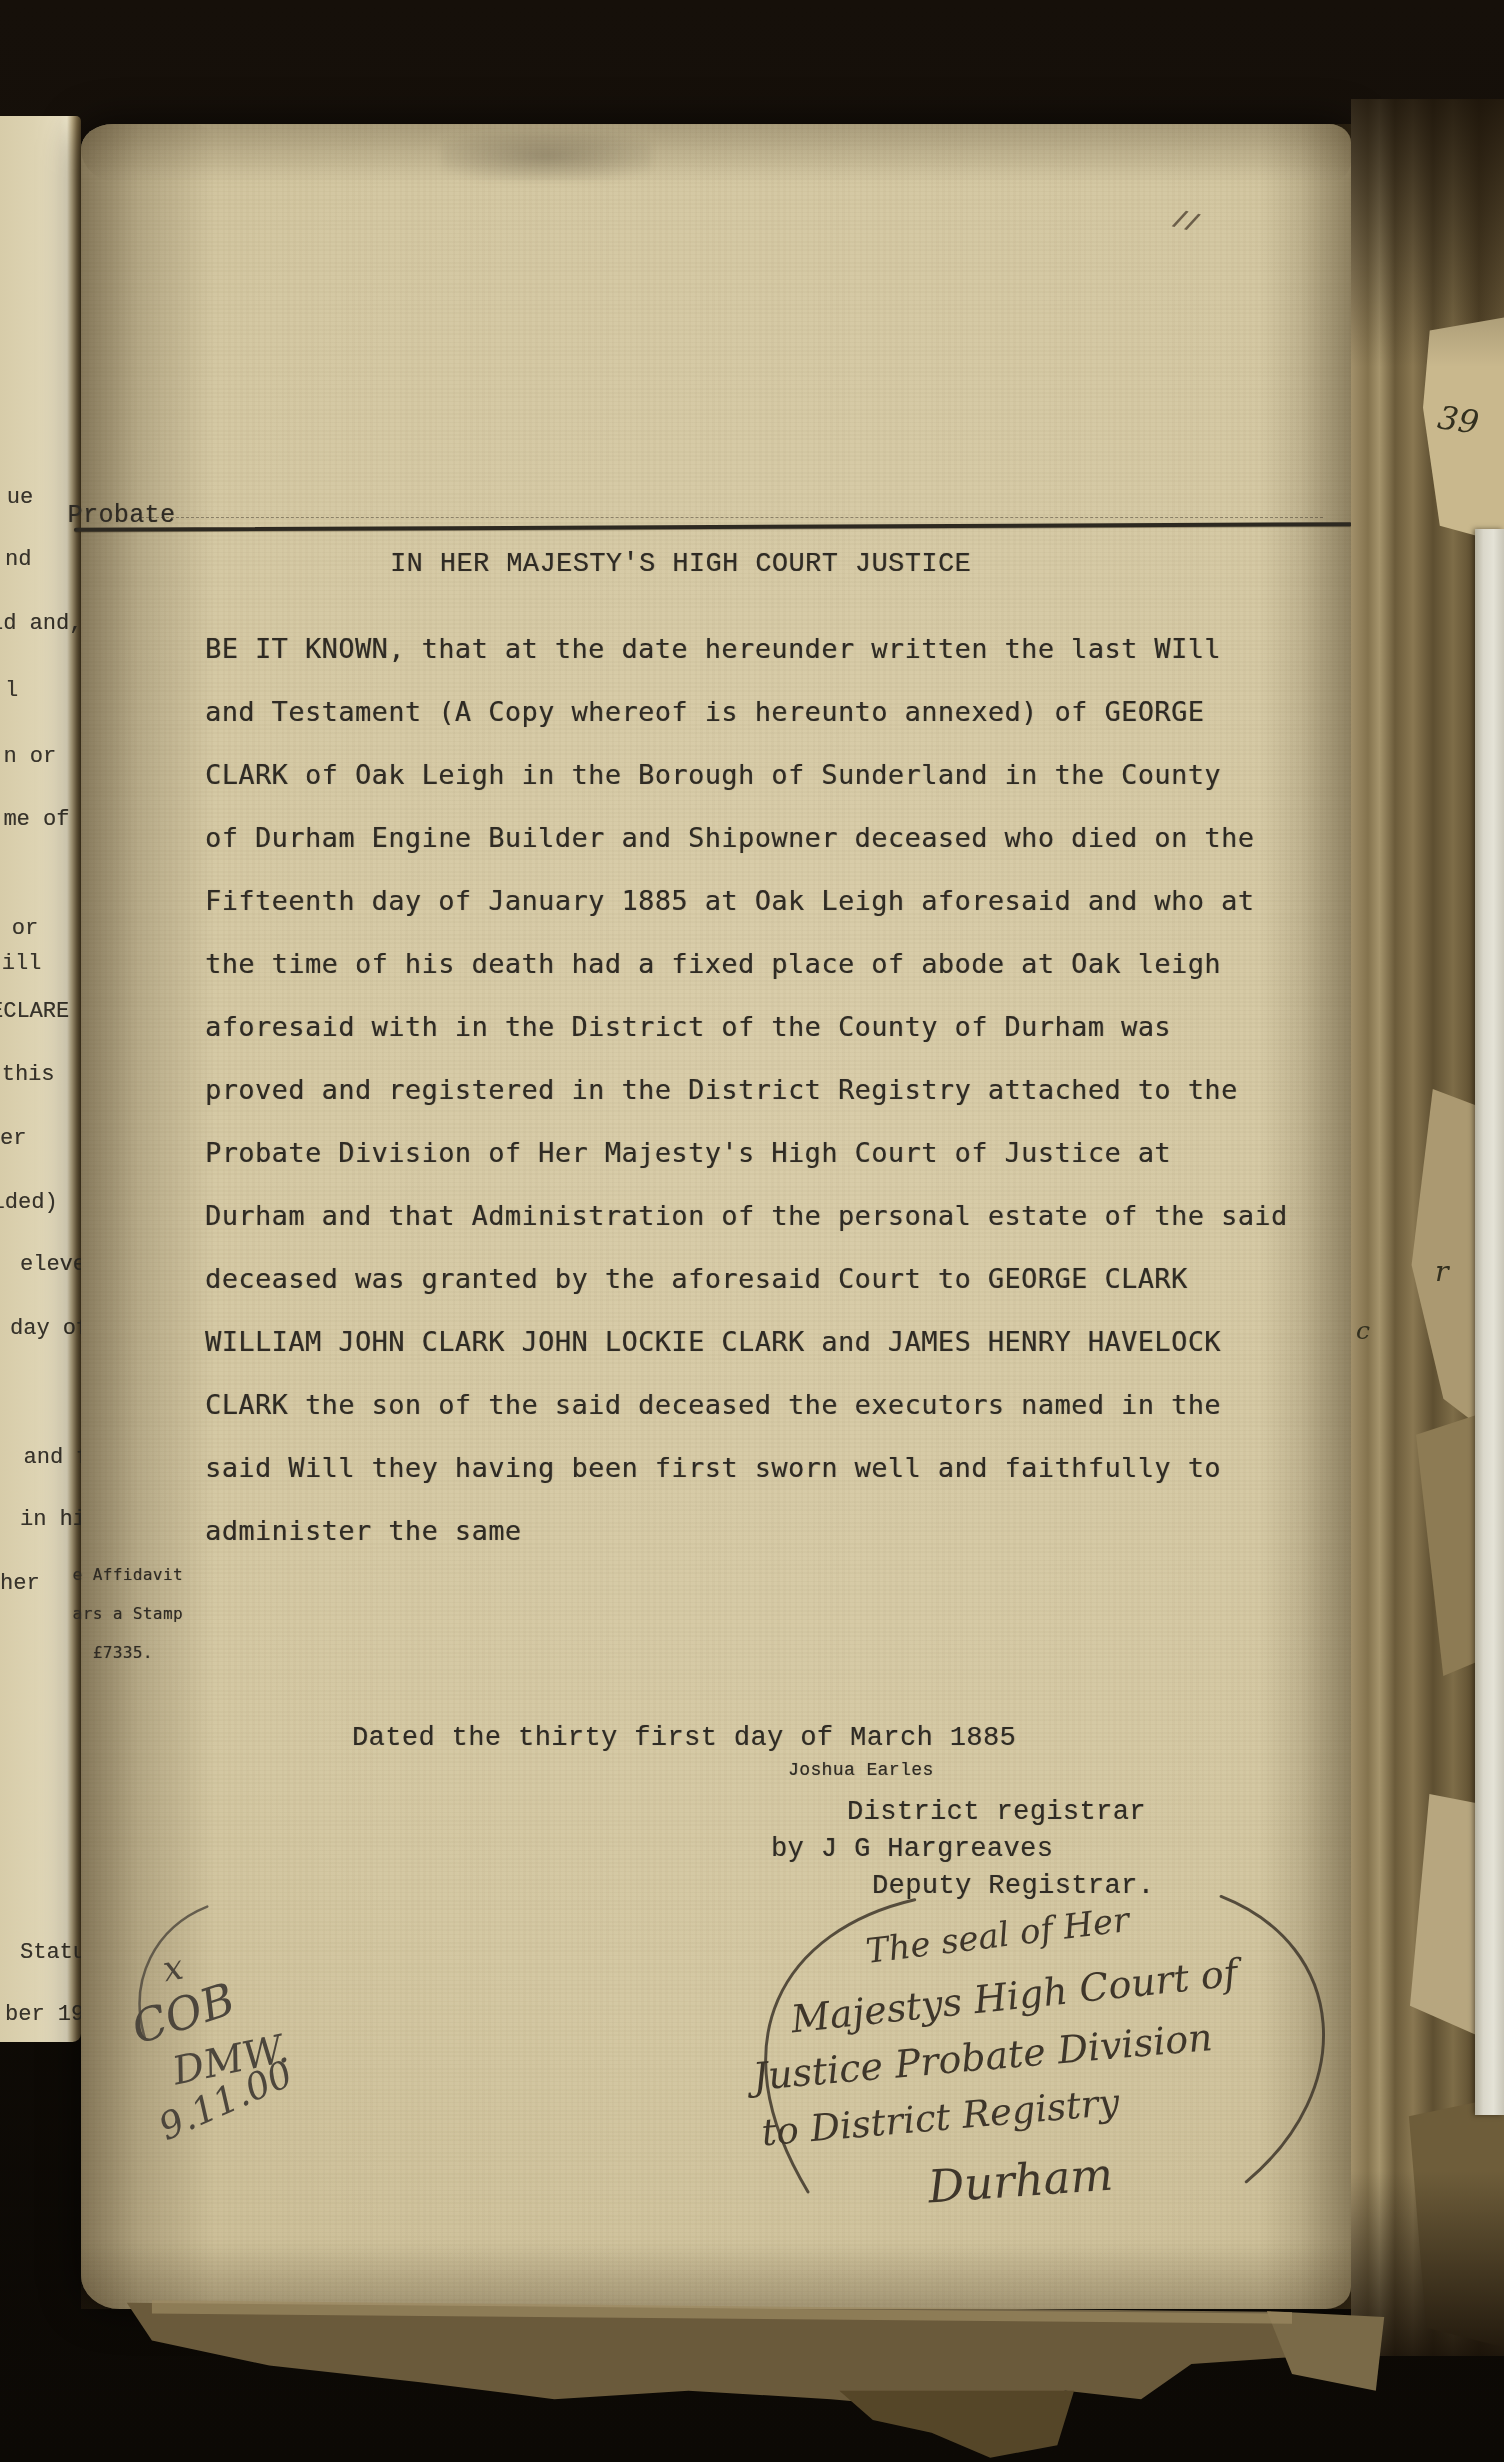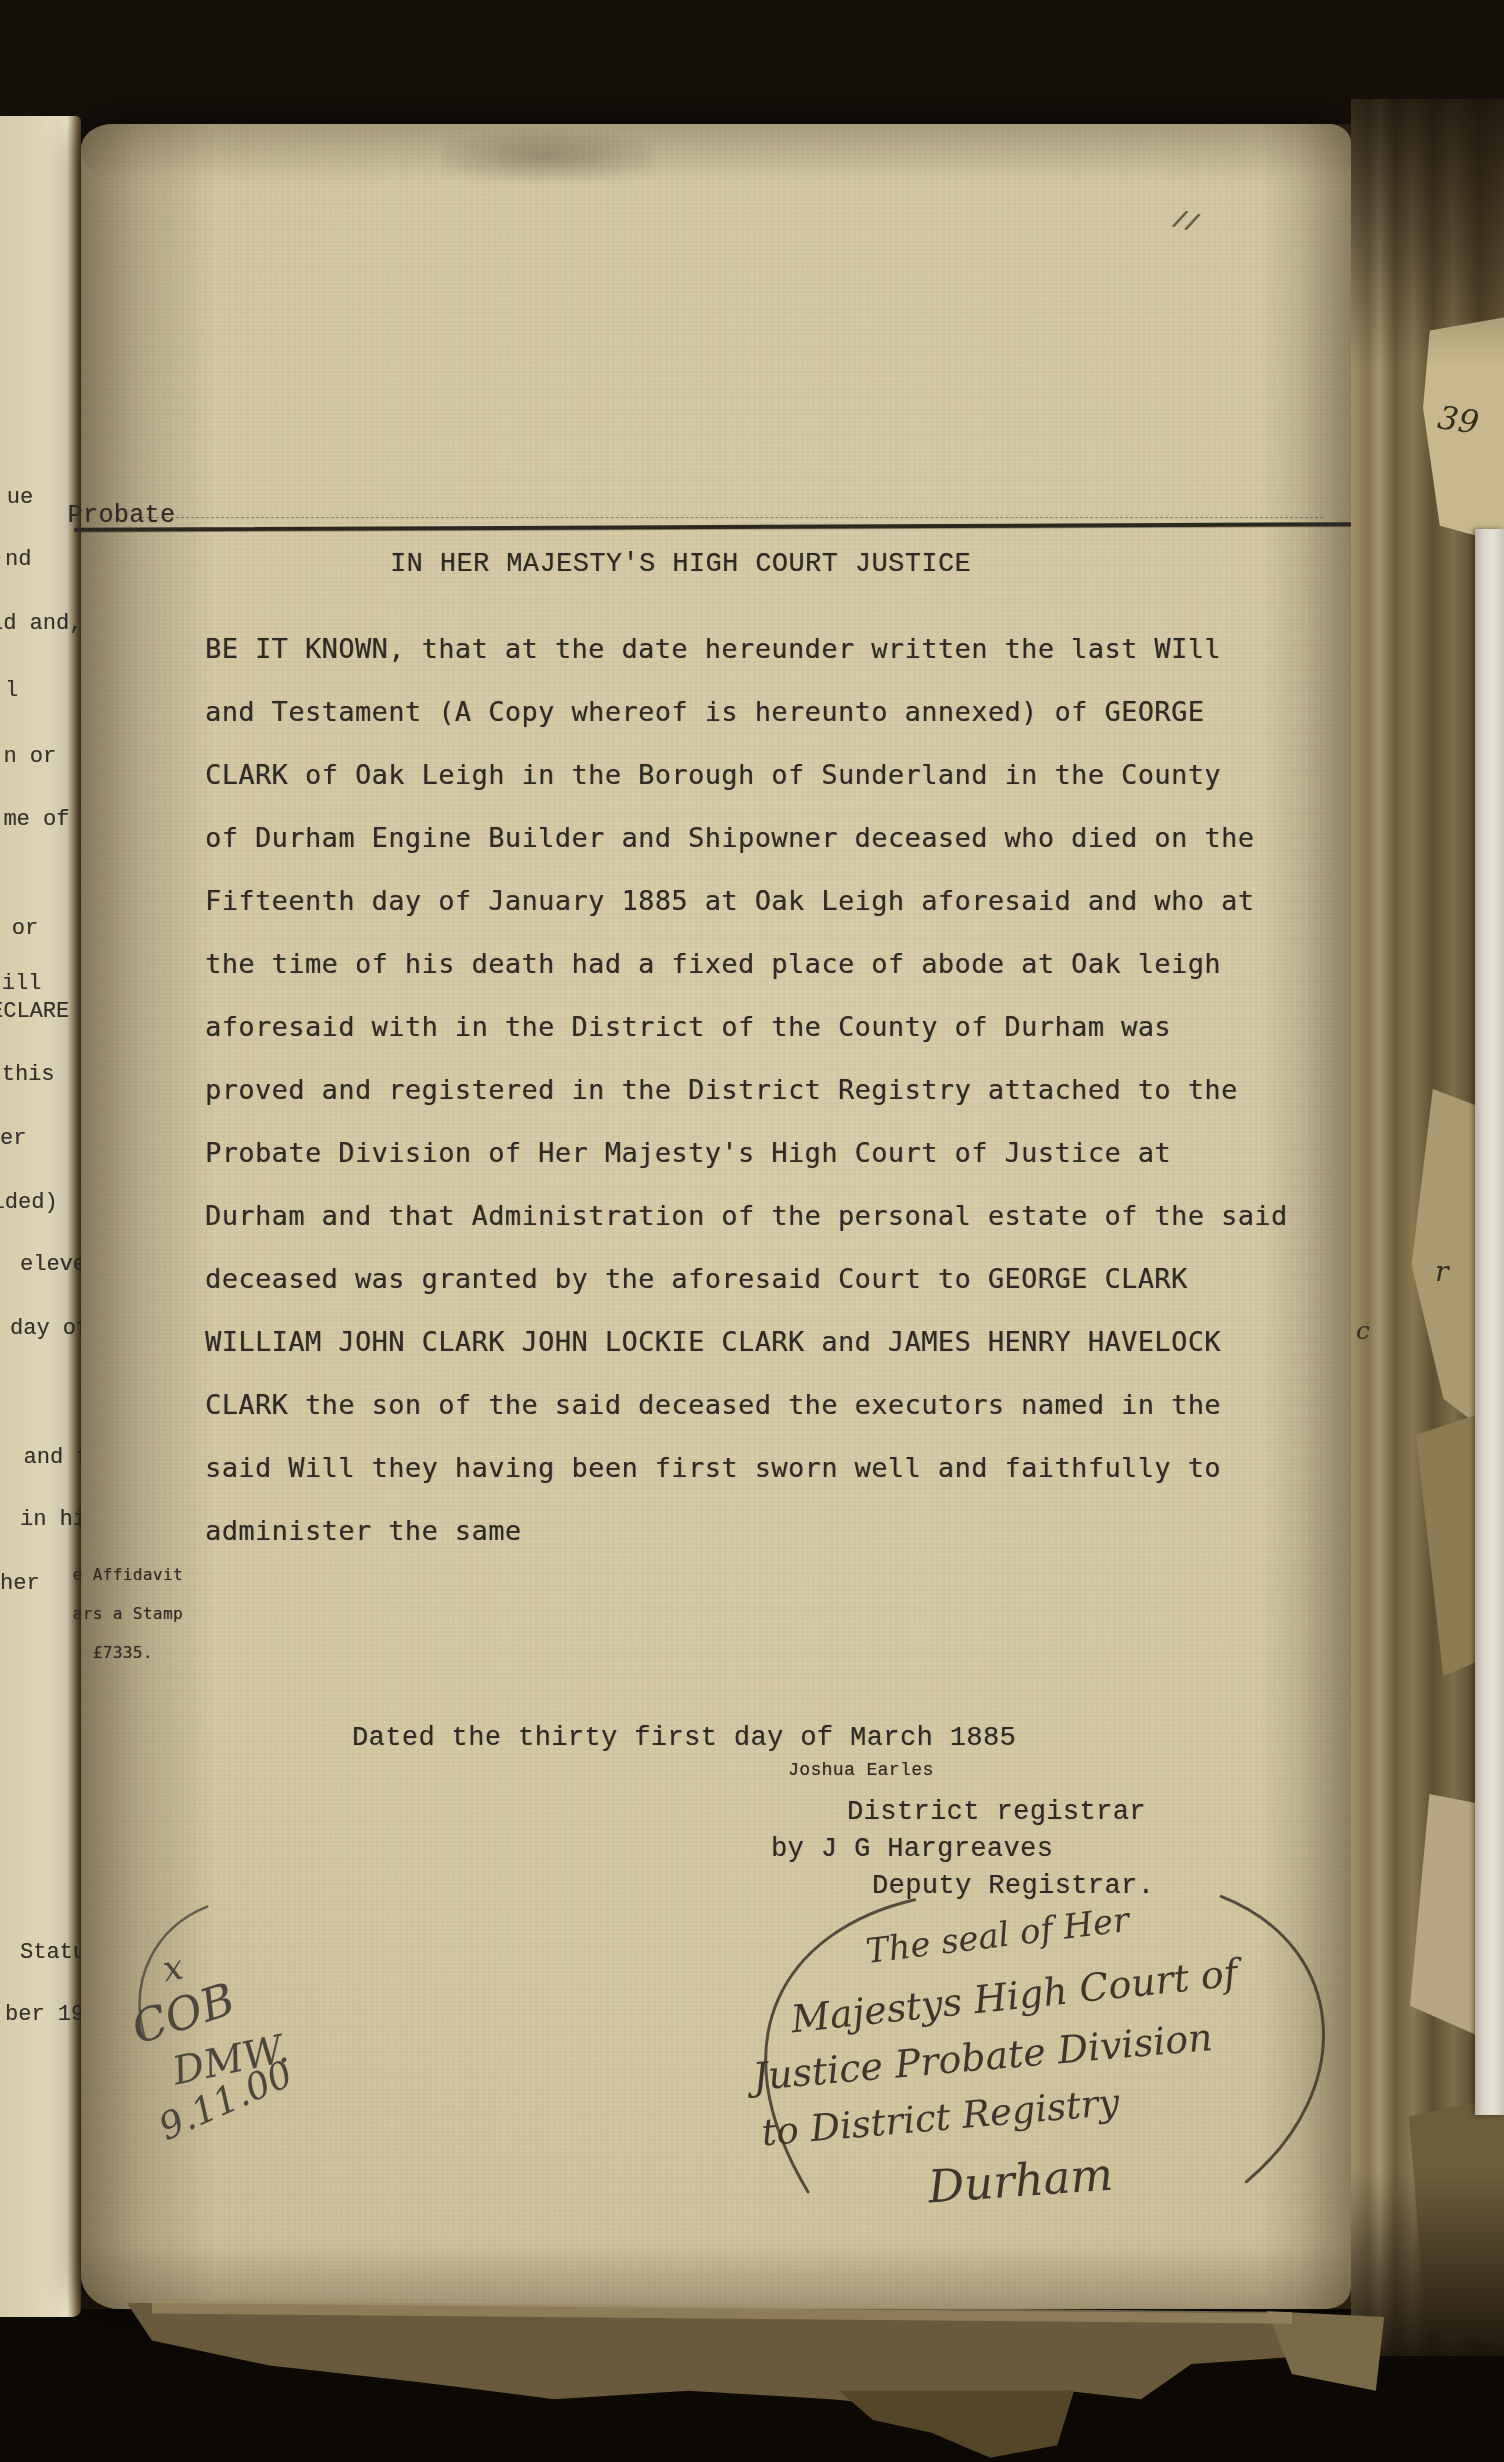--- a/index.html
+++ b/index.html
@@ -1,21 +1,21 @@
 <!DOCTYPE html>
 <html style="font-size:13.4px"><head>
 <meta charset="utf-8">
 <style>
   html,body{margin:0;padding:0;background:#0d0a05;}
   .stage{position:relative;width:1504px;height:2462px;overflow:hidden;
          background:linear-gradient(180deg,#16100a 0%,#120d07 40%,#0c0905 100%);
          font-family:"Liberation Mono","DejaVu Sans Mono",monospace;}
   .abs{position:absolute;}
   
-  .left-page{position:absolute;left:0;top:116px;width:81px;height:2201px;overflow:hidden;
+  .left-page{position:absolute;left:0;top:116px;width:81px;height:1926px;overflow:hidden;
      background:linear-gradient(90deg,#d7cca9 0px,#ddd3b2 34px,#e6ddc0 60px,#efe7cb 67px,#c0b089 72px,#7c6a47 77px,#4d3e24 81px);
      border-radius:0 5px 8.4px 0;}
   .frag{position:absolute;font-size:22px;color:#37332b;white-space:pre;
         text-shadow:0.3px 0.3px 0.6px rgba(50,45,35,.45);}
   
   .page{position:absolute;left:81px;top:124px;width:1270px;height:2185px;
      background:radial-gradient(120% 90% at 55% 42%,#d9cdaa 0%,#d4c8a3 50%,#cabc95 78%,#b6a67c 100%);
      border-radius:32px 22px 25px 39px / 25px 18.5px 22px 34px;
      box-shadow:0 0 39px rgba(0,0,0,.65);}
   .page .texture{position:absolute;inset:0;border-radius:inherit;
@@ -66,21 +66,21 @@
 
   <div class="left-page">
 
   <span class="frag" style="position: absolute; left: 6.7px; top: 369px;">ue</span>
       <span class="frag" style="position: absolute; left: 5px; top: 431px;">nd</span>
       <span class="frag" style="position: absolute; left: -10px; top: 495px;">ld and,</span>
       <span class="frag" style="position: absolute; left: 5px; top: 562px;">l</span>
       <span class="frag" style="position: absolute; left: 3.4px; top: 628px;">n or</span>
       <span class="frag" style="position: absolute; left: 3.4px; top: 691px;">me of</span>
       <span class="frag" style="position: absolute; left: 11.7px; top: 755px; margin-top: 45px;">or</span>
-      <span class="frag" style="position: absolute; left: 1.7px; top: 855px;">ill</span>
+      <span class="frag" style="position: absolute; left: 1.7px; top: 835px;">ill</span>
       <span class="frag" style="position: absolute; left: -10px; top: 883px;">ECLARE</span>
       <span class="frag" style="position: absolute; left: 1.7px; top: 946px;">this</span>
       <span class="frag" style="position: absolute; left: 0px; top: 1010px;">er</span>
       <span class="frag" style="position: absolute; left: -8.4px; top: 1074px;">ided)</span>
       <span class="frag" style="position: absolute; left: 20px; top: 1136px;">eleven</span>
       <span class="frag" style="position: absolute; left: 10px; top: 1200px;">day of</span>
       <span class="frag" style="position: absolute; left: 23.5px; top: 1329px;">and fo</span>
       <span class="frag" style="position: absolute; left: 20px; top: 1391px;">in his</span>
       <span class="frag" style="position: absolute; left: 0px; top: 1455px;">her</span>
       <span class="frag" style="position: absolute; left: 20px; top: 1824px;">Statut</span>

